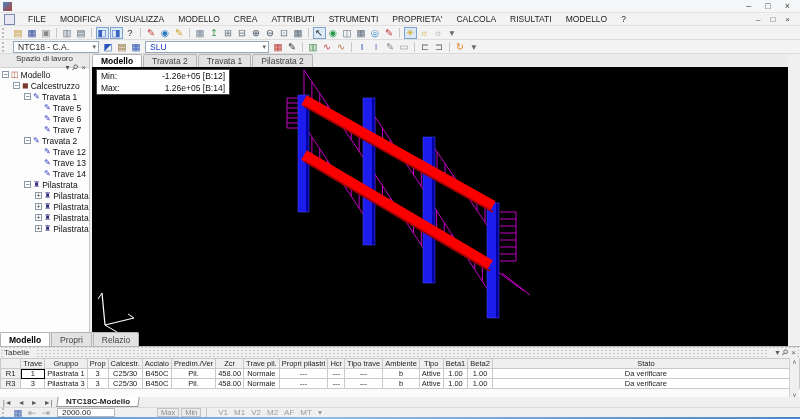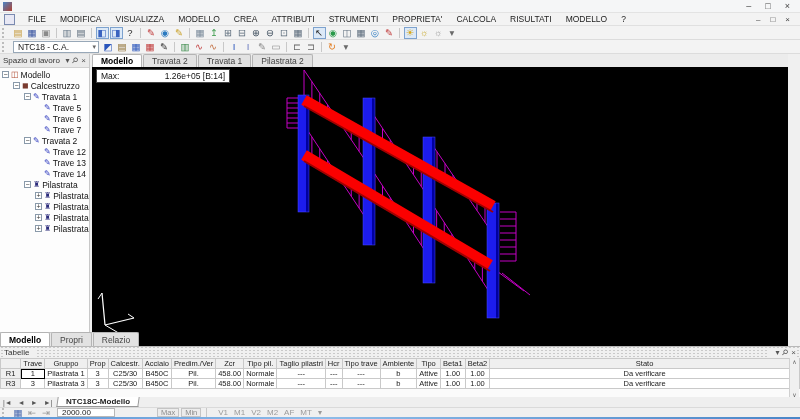--- a/index.html
+++ b/index.html
@@ -27,21 +27,21 @@
   .tbtn{width:13px;height:12px;display:inline-flex;align-items:center;justify-content:center;
         font-size:9.5px;line-height:12px;margin:0 0.5px;cursor:default;flex:0 0 auto;}
   .tbtn.boxed{border:1px solid #7da2ce;background:#dce9f7;box-sizing:border-box;}
   .tsep{width:1px;height:10px;background:#c8c8c8;margin:0 3px;flex:0 0 auto;}
   .combo{height:12px;background:#fff;border:1px solid #98a8b8;display:flex;align-items:center;
          box-sizing:border-box;font-size:8.5px;padding-left:4px;margin:0 2px;}
   .combo .carrow{margin-left:auto;padding-right:2px;color:#666;font-size:7px;}
   
   #workspace{left:0;top:54px;width:90px;height:278px;background:#f0f0f0;border-right:1px solid #c8c8c8;box-sizing:border-box;}
   .panelhead{height:13px;background:#eaeaea;border-bottom:1px solid #d0d0d0;display:flex;align-items:center;
-             padding:0 3px;font-size:8px;color:#333;}
+             padding:0 3px;font-size:8px;color:#333;flex-direction:column;}
   .phicons{margin-left:auto;display:flex;gap:3px;color:#555;font-size:8px;}
   .phicons .pin{display:inline-block;transform:rotate(45deg);}
   #tree{background:#fdfdfd;height:265px;overflow:hidden;padding-top:1px;}
   .trow{display:flex;align-items:center;height:11px;white-space:nowrap;cursor:default;}
   .texp{width:7px;height:7px;border:1px solid #8a9aaa;background:#fff;font-size:7px;line-height:6px;
         text-align:center;margin-right:2px;flex:0 0 auto;box-sizing:border-box;color:#333;}
   .tspc{width:9px;flex:0 0 auto;}
   .ticon{font-size:8px;margin-right:2px;flex:0 0 auto;}
   .tlabel{font-size:8.5px;color:#111;}
   
@@ -175,20 +175,24 @@
     <span class="grip"></span>
     <span class="combo" style="width:86px;">
       <span>NTC18 - C.A.</span>
       <span class="carrow">▾</span>
     </span>
     <span id="tb2iconsA" style="display:flex;align-items:center;">
         <span class="tbtn" style="color: rgb(42, 85, 187);">◩</span>
         <span class="tbtn" style="color: rgb(138, 106, 42);">▤</span>
         <span class="tbtn" style="color: rgb(42, 85, 187);">▦</span>
       </span>
+    <span class="combo" style="width:124px;color:#1a3ac8;">
+      <span>SLU</span>
+      <span class="carrow">▾</span>
+    </span>
     <span id="tb2iconsB" style="display:flex;align-items:center;">
         <span class="tbtn" style="color: rgb(192, 58, 58);">▦</span>
         <span class="tbtn" style="color: rgb(48, 48, 48);">✎</span>
         <span class="tsep"></span>
         <span class="tbtn" style="color: rgb(58, 138, 74);">▥</span>
         <span class="tbtn" style="color: rgb(192, 58, 58);">∿</span>
         <span class="tbtn" style="color: rgb(192, 106, 58);">∿</span>
         <span class="tsep"></span>
         <span class="tbtn" style="color: rgb(42, 85, 187);">I</span>
         <span class="tbtn" style="color: rgb(106, 122, 192);">I</span>
@@ -294,20 +298,24 @@
   <div id="vtabs" class="abs">
       <div class="vtab active">Modello</div>
       <div class="vtab">Travata 2</div>
       <div class="vtab">Travata 1</div>
       <div class="vtab">Pilastrata 2</div>
     </div>
 
   <div id="viewport" class="abs">
     <div id="tooltip">
       <div id="ttrows">
+          <div class="tt-row">
+            <span class="tt-label">Min:</span>
+            <span class="tt-val">-1.26e+05 [B:12]</span>
+          </div>
           <div class="tt-row">
             <span class="tt-label">Max:</span>
             <span class="tt-val">1.26e+05 [B:14]</span>
           </div>
         </div>
     </div>
     <svg id="scene" width="696" height="279" viewBox="0 0 696 279">
         <rect x="0" y="0" width="696" height="279" fill="#000000"></rect>
         <line x1="212" y1="3" x2="275" y2="96" stroke="#c400c4" stroke-width="1"></line>
         <line x1="212" y1="33" x2="212" y2="3" stroke="#c400c4" stroke-width="1"></line>
@@ -451,22 +459,22 @@
           <thead>
             <tr>
               <th></th>
               <th>Trave</th>
               <th>Gruppo</th>
               <th>Prop</th>
               <th>Calcestr.</th>
               <th>Acciaio</th>
               <th>Predim./Ver</th>
               <th>Zcr</th>
-              <th>Tipo pil.</th>
-              <th>Taglio pilastri</th>
+              <th>Trave pil.</th>
+              <th>Propri pilastri</th>
               <th>Hcr</th>
               <th>Tipo trave</th>
               <th>Ambiente</th>
               <th>Tipo</th>
               <th>Beta1</th>
               <th>Beta2</th>
               <th>Stato</th>
             </tr>
           </thead>
           <tbody>

